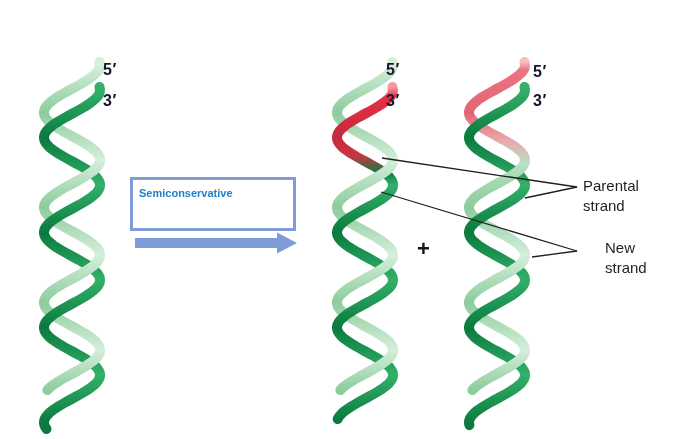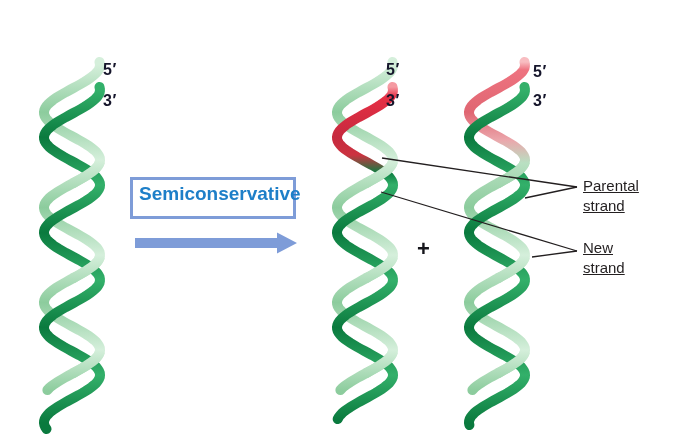--- a/index.html
+++ b/index.html
@@ -6,27 +6,27 @@
   .stage{
     position:relative;width:697px;height:439px;background:#ffffff;overflow:hidden;
     font-family:"Liberation Sans",sans-serif;
   }
   .stage svg{position:absolute;left:0;top:0;}
   .prime{
     position:absolute;font-size:16px;font-weight:bold;color:#15152b;
     letter-spacing:0.5px;white-space:nowrap;
   }
   .procbox{
-    position:absolute;left:130px;top:177px;width:166px;height:42px;
+    position:absolute;left:130px;top:177px;width:166px;height:54px;
     box-sizing:border-box;border:3px solid #7e9cd8;background:#ffffff;
-    padding:3px 4px 0 6px;color:#1e7fc8;font-size:19px;font-weight:bold;
+    padding:3px 4px 0 6px;color:#1e7fc8;font-size:11px;font-weight:bold;
     line-height:21px;white-space:nowrap;
   }
   .ann{
-    position:absolute;font-size:15px;line-height:20px;color:#231f20;white-space:nowrap;text-decoration:underline;
+    position:absolute;font-size:15px;line-height:20px;color:#231f20;white-space:nowrap;
   }
   .plus{
     position:absolute;left:417px;top:236px;font-size:22px;font-weight:bold;color:#15151b;
   }
 </style>
 </head>
 <body>
 
 <div class="stage">
 
@@ -136,18 +136,18 @@
   <div class="procbox">
     <div>Semiconservative</div>
   </div>
 
   <span class="plus">+</span>
 
   <div class="ann" style="left:583px;top:176px">
     <div>Parental</div>
     <div>strand</div>
   </div>
-  <div class="ann" style="left:583px;top:238px">
+  <div class="ann" style="left:605px;top:238px">
     <div>New</div>
     <div>strand</div>
   </div>
 
 </div>
 
 </body></html>

